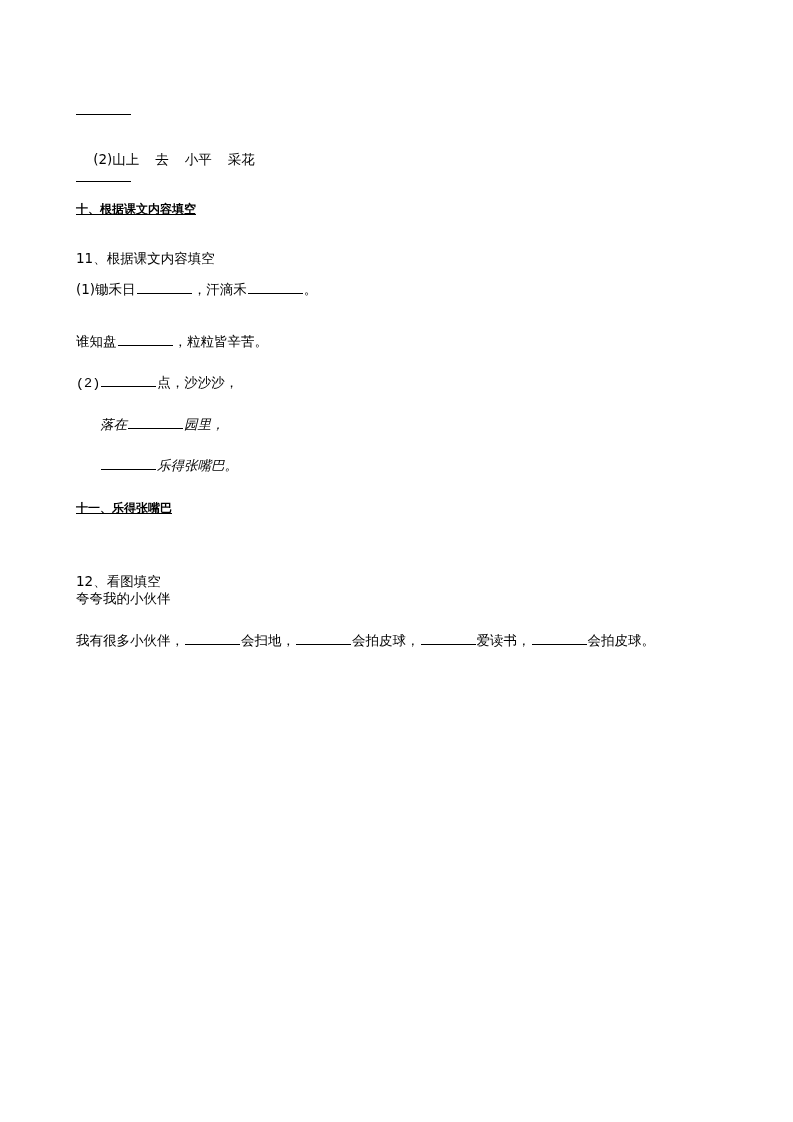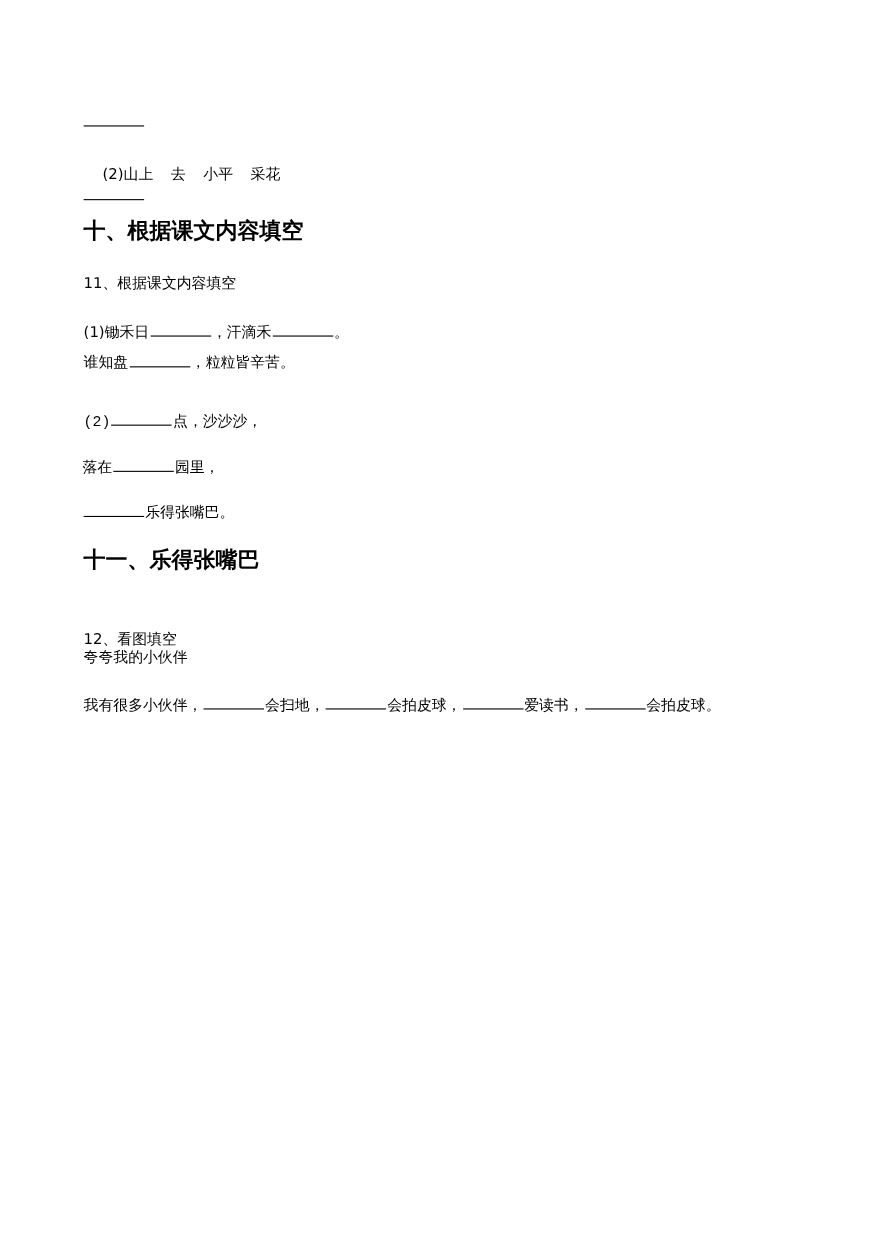--- a/index.html
+++ b/index.html
@@ -1,21 +1,21 @@
 <!DOCTYPE html>
 <html><head>
   <meta charset="utf-8">
   <style>
     html, body { margin: 0; padding: 0; background: #ffffff; }
     body { width: 793px; height: 1122px; position: relative; overflow: hidden;
       font-family: "DejaVu Sans", "Liberation Sans", sans-serif; color: #000; }
     .page { position: absolute; left: 0; top: 0; width: 793px; height: 984px; }
     .ln { position: absolute; left: 76px; font-size: 13.5px; line-height: 18px; white-space: pre; }
-    .ind { left: 75px; }
-    .h { font-size: 20px; font-weight: bold; line-height: 20px; }
+    .ind { left: 100px; font-style: italic; }
+    .h { font-size: 12px; font-weight: bold; line-height: 20px; text-decoration: underline; }
     .blank { display: inline-block; width: 55px; border-bottom: 1px solid #000; height: 13px; vertical-align: baseline; margin: 0 1px; }
     .rule { position: absolute; left: 76px; width: 55px; border-top: 1px solid #000; }
     .sp { display: inline-block; width: 16px; }
   </style>
 </head>
 <body>
 
 <div class="page">
 
   <div class="rule" style="top:114px;"></div>
@@ -23,23 +23,23 @@
   <div class="ln" style="top:132px;">
     <span>(2)</span><span>山上</span><span class="sp"></span><span>去</span><span class="sp"></span><span>小平</span><span class="sp"></span><span>采花</span>
   </div>
 
   <div class="rule" style="top:181px;"></div>
 
   <div class="ln h" style="top:199px;">十、根据课文内容填空</div>
 
   <div class="ln" style="top:249px;">11、根据课文内容填空</div>
 
-  <div class="ln" style="top:292px;"><span>(1)锄禾日</span><span class="blank"></span><span>，汗滴禾</span><span class="blank"></span><span>。</span></div>
+  <div class="ln" style="top:280px;"><span>(1)锄禾日</span><span class="blank"></span><span>，汗滴禾</span><span class="blank"></span><span>。</span></div>
 
-  <div class="ln" style="top:320px;text-align:center;"><span>谁知盘</span><span class="blank"></span><span>，粒粒皆辛苦。</span></div>
+  <div class="ln" style="top:332px;text-align:center;"><span>谁知盘</span><span class="blank"></span><span>，粒粒皆辛苦。</span></div>
 
   <div class="ln" style="top:373px;font-family:Liberation Mono, monospace;"><span>(2)</span><span class="blank"></span><span>点，沙沙沙，</span></div>
 
   <div class="ln ind" style="top:415px;"><span>落在</span><span class="blank"></span><span>园里，</span></div>
 
   <div class="ln ind" style="top:456px;"><span class="blank"></span><span>乐得张嘴巴。</span></div>
 
   <div class="ln h" style="top:498px;">十一、乐得张嘴巴</div>
 
   <div class="ln" style="top:548px;margin-top:24px;">12、看图填空</div>

